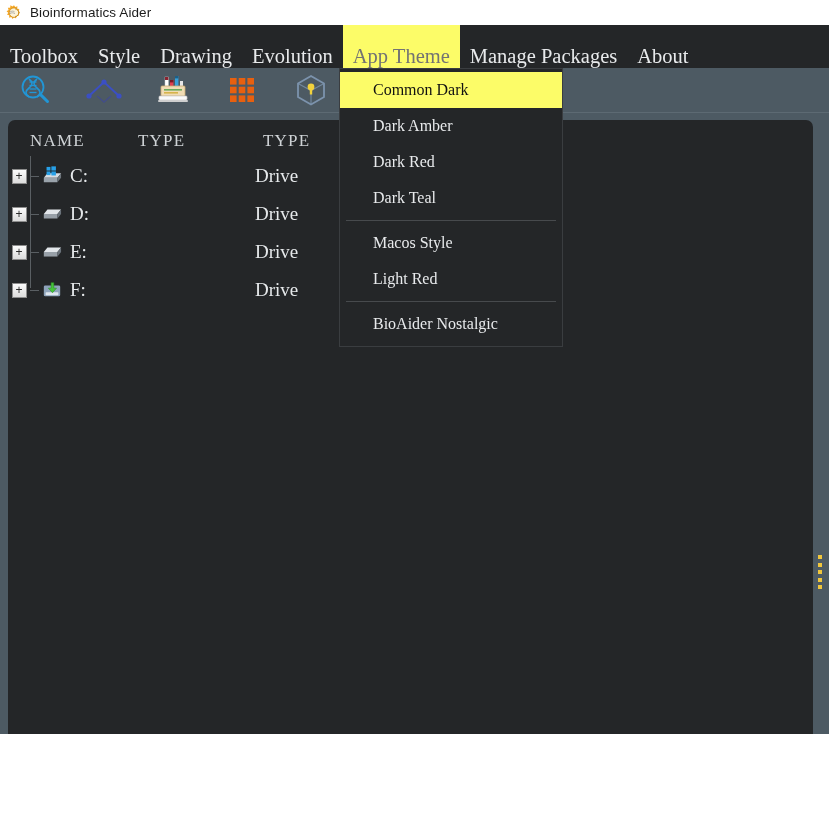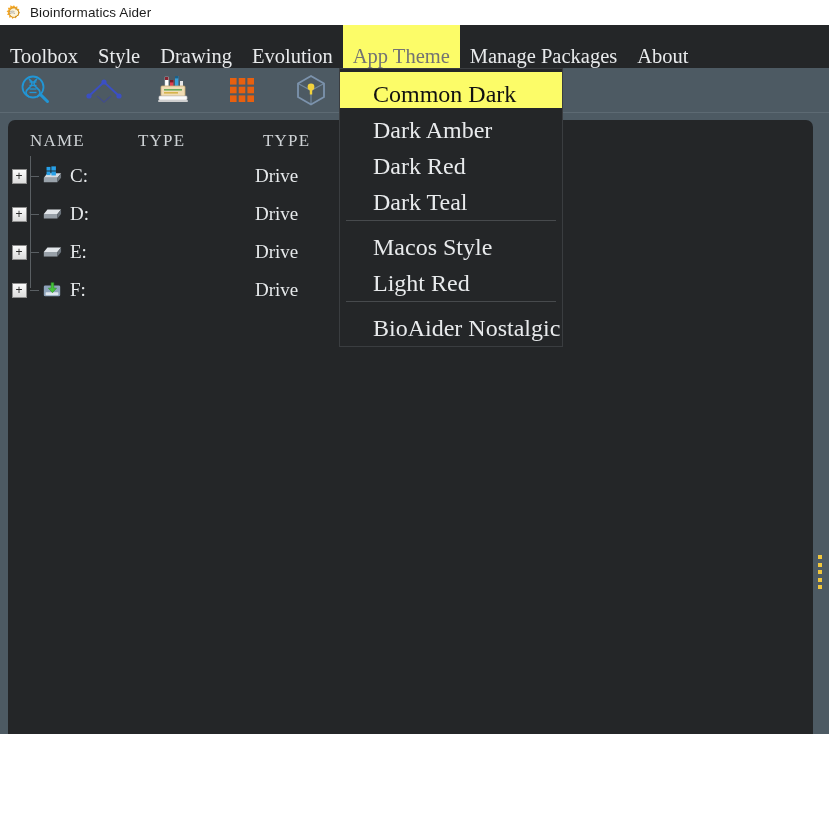--- a/index.html
+++ b/index.html
@@ -167,23 +167,23 @@
     position: absolute;
     left: 339px; top: 68px;
     width: 224px;
     background: #242628;
     border: 1px solid #3a3d40;
     z-index: 50;
     padding: 3px 0 4px 0;
   }
   .dd-item {
     height: 36px;
-    display: flex; align-items: flex-end;
+    display: flex; align-items: center;
     padding-left: 33px;
-    font-size: 24px;
+    font-size: 16px;
     color: #e8eaec;
     white-space: nowrap;
     cursor: default;
   }
   .dd-item.selected {
     background: #fcfc68;
     color: #111111;
   }
   .dd-sep {
     height: 1px; background: #474a4d;

